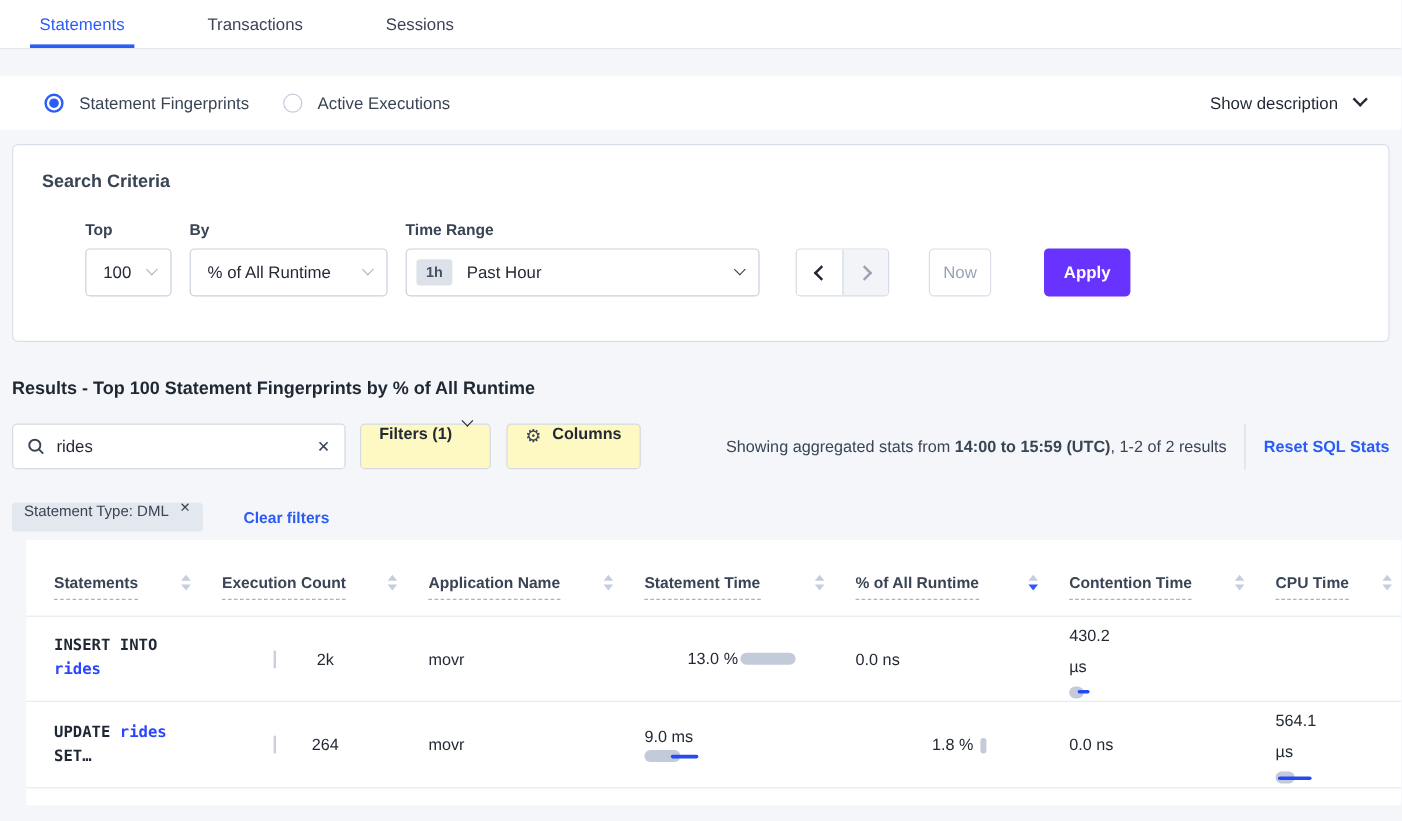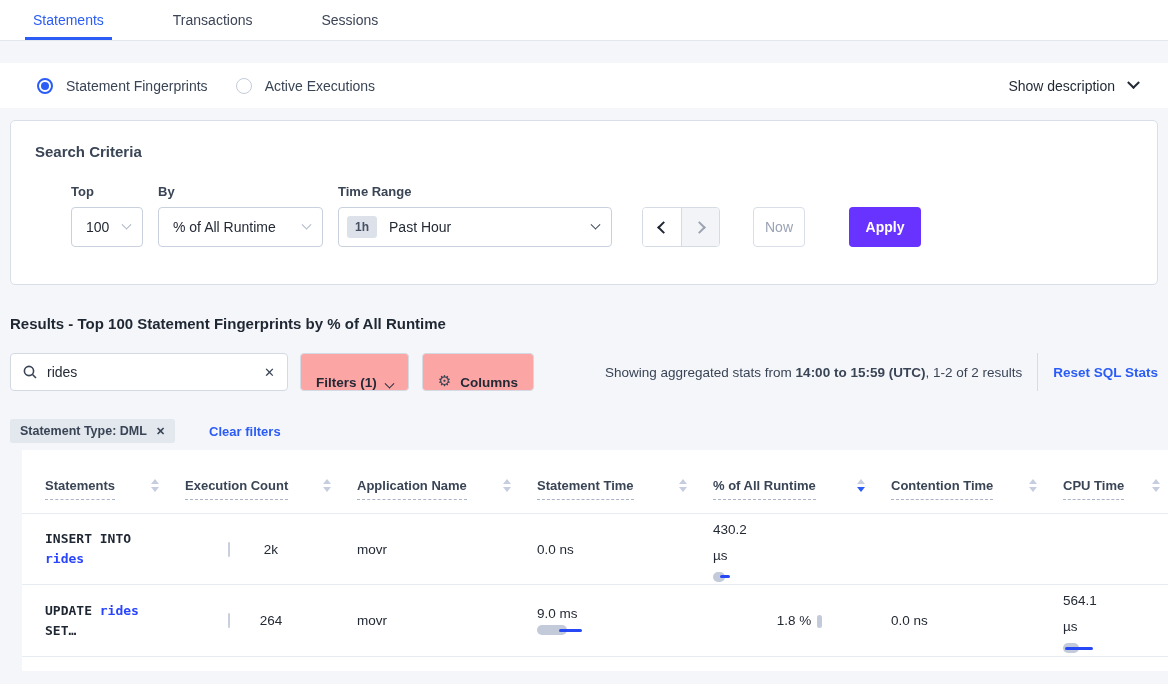--- a/index.html
+++ b/index.html
@@ -25,48 +25,48 @@
   .chev.small { width:7px; height:7px; border-width:1.5px; }
   
   .criteria { margin:12px 10px 0 10px; height:165px; background:#fff; border:1px solid #d9dfe9; border-radius:5px; padding:22px 24px 0 24px; }
   .criteria h3 { font-size:15px; font-weight:700; color:#394455; margin-bottom:24px; }
   .form-row { display:flex; align-items:flex-end;margin-left:36px; }
   .field { margin-right:15px; }
   .field label { display:block; font-size:13px; font-weight:700; color:#394455; margin-bottom:8px; }
   .select { height:40px; border:1px solid #c9d1de; border-radius:4px; background:#fff; display:flex; align-items:center; justify-content:space-between; padding:0 12px 0 14px; font-size:14px; color:#242a35; cursor:pointer; }
   .sel-top { width:72px; }
   .sel-by { width:165px; }
-  .sel-time { width:274px; padding-left:8px; }
+  .sel-time { width:295px; padding-left:8px; }
   .time-left { display:flex; align-items:center; gap:12px; }
   .badge { background:#dde2ea; color:#475063; font-weight:700; font-size:12px; border-radius:3px; padding:4px 8px; }
   .btn-group { display:flex; height:40px; margin-left:15px; border:1px solid #d5dbe5; border-radius:4px; overflow:hidden; }
   .btn-arrow { width:38px; display:flex; align-items:center; justify-content:center; background:#fff; border:none; cursor:pointer; }
   .btn-arrow + .btn-arrow { border-left:1px solid #d5dbe5; }
   .btn-arrow.disabled { background:#f3f4f7; cursor:default; }
   .arr { width:9px; height:9px; border-right:2.5px solid #1f2733; border-bottom:2.5px solid #1f2733; }
   .arr.left { transform:rotate(135deg); margin-left:3px; }
   .arr.right { transform:rotate(-45deg); margin-right:3px; border-color:#9aa3b2; }
   .btn-now { height:40px; width:52px; margin-left:33px; background:#fff; border:1px solid #d9dee8; border-radius:4px; color:#9aa3b5; font-size:14px; font-family:inherit; cursor:pointer; }
   .btn-apply { height:40px; width:72px; margin-left:44px; background:var(--purple); border:none; border-radius:4px; color:#fff; font-size:14px; font-weight:700; font-family:inherit; cursor:pointer; }
   
   .results-head { margin:30px 10px 0 10px; font-size:15px; font-weight:700; color:#1f2733; }
   .controls-row { margin:21px 10px 0 10px; display:flex; align-items:center; }
   .searchbox { width:278px; height:38px; background:#fff; border:1px solid #d4dae4; border-radius:4px; display:flex; align-items:center; padding:0 12px; gap:10px; }
   .searchbox input { border:none; outline:none; flex:1; font-size:14px; font-family:inherit; color:#242a35; min-width:0; background:transparent; }
   .xicon { font-size:13px; color:#394455; cursor:pointer; line-height:1; }
-  .btn-ghost { height:38px; background:#fca5a5; border:1px solid #d4dae4; border-radius:4px; display:flex; align-items:flex-end; gap:9px; padding:0 15px; font-size:13.5px; font-weight:700; color:#242a35; cursor:pointer; font-family:inherit; }
+  .btn-ghost { height:38px; background:#fef9c3; border:1px solid #d4dae4; border-radius:4px; display:flex; align-items:flex-start; gap:9px; padding:0 15px; font-size:13.5px; font-weight:700; color:#242a35; cursor:pointer; font-family:inherit; }
   .btn-filters { margin-left:12px; }
   .btn-columns { margin-left:13px; }
   .gear { font-size:15px; font-weight:400; color:#394455; }
   .stats { margin-left:auto; font-size:13.5px; color:#394455; white-space:nowrap; }
   .stats b { font-weight:700; }
   .vdiv { width:1px; height:38px; background:#d6dce6; margin:0 15px; }
   .link { color:var(--accent); font-weight:700; font-size:13.5px; text-decoration:none; cursor:pointer; white-space:nowrap; }
   .chips-row { margin:28px 10px 0 10px; display:flex; align-items:center; height:24px; }
-  .chip { display:inline-flex; align-items:center; gap:9px; background:var(--chip-bg); border-radius:3px; padding:0 10px; height:24px; font-size:12.5px; font-weight:700; color:#394455; }
+  .chip { display:inline-flex; align-items:flex-start; gap:9px; background:var(--chip-bg); border-radius:3px; padding:0 10px; height:24px; font-size:12.5px; font-weight:400; color:#394455; }
   .clear-filters { margin-left:34px; font-size:13px; }
   
   .table-card { margin:7px 0 0 22px; width:1146px; height:221px; background:#fff; }
   .grid { display:grid; grid-template-columns:163px 172px 180px 176px 178px 172px minmax(100px,1fr); }
   .thead { height:64px; border-bottom:1px solid #e7ecf3; }
   .th { display:flex; align-items:flex-end; justify-content:space-between; padding:0 26px 13px 0; }
   .th:first-child { padding-left:23px; }
   .th:last-child { padding-right:8px; }
   .th-label { font-size:13px; font-weight:700; color:#394455; border-bottom:1px dashed #a9b3c6; padding-bottom:6px; white-space:nowrap; }
   .sorter { display:flex; flex-direction:column; gap:3px; margin-bottom:8px; cursor:pointer; }
@@ -251,20 +251,26 @@
       <div class="cell stmt-cell">
         <div class="stmt"><span>INSERT INTO </span><a>rides</a><span></span></div>
       </div>
       <div class="cell exec">
         <span>2k</span>
         <span class="tick"></span>
       </div>
       <div class="cell">
           <span>movr</span>
         </div>
+      <div class="cell pct-cell">
+        <span class="pct-text">13.0 %</span>
+        <span class="bar-wrap">
+            <span class="bar" style="width: 46px;"></span>
+          </span>
+      </div>
       <div class="cell">
           <span>0.0 ns</span>
         </div>
       <div class="cell cpu-cell">
         <span class="cpu-text">430.2 µs</span>
         <span class="bar-wrap">
             <span class="bar" style="width: 12px;"></span>
             <span class="dev" style="left: 7px; width: 10px;"></span>
           </span>
       </div>

